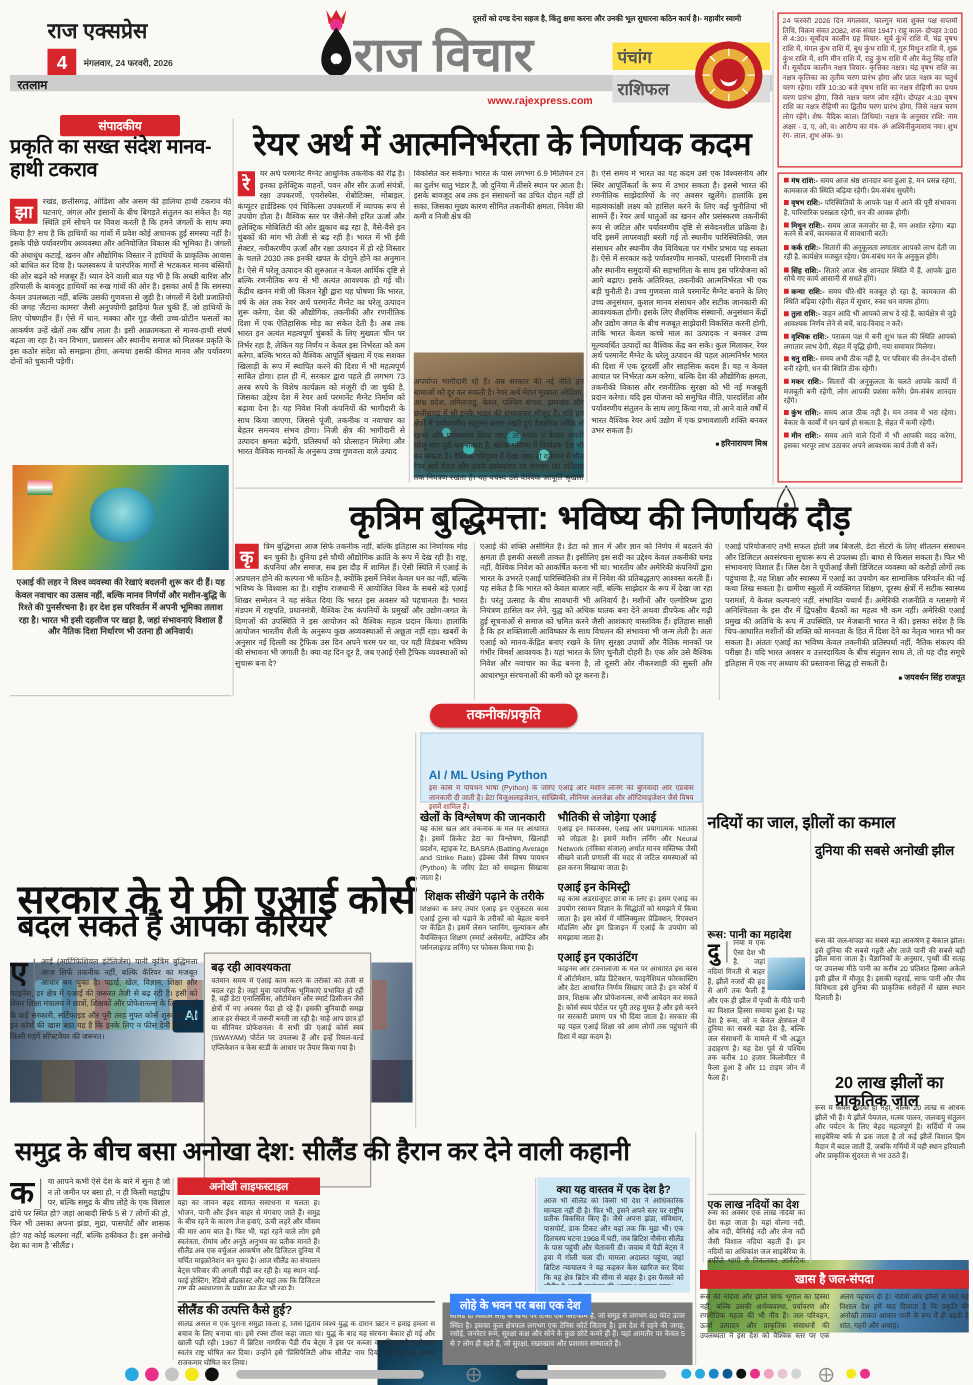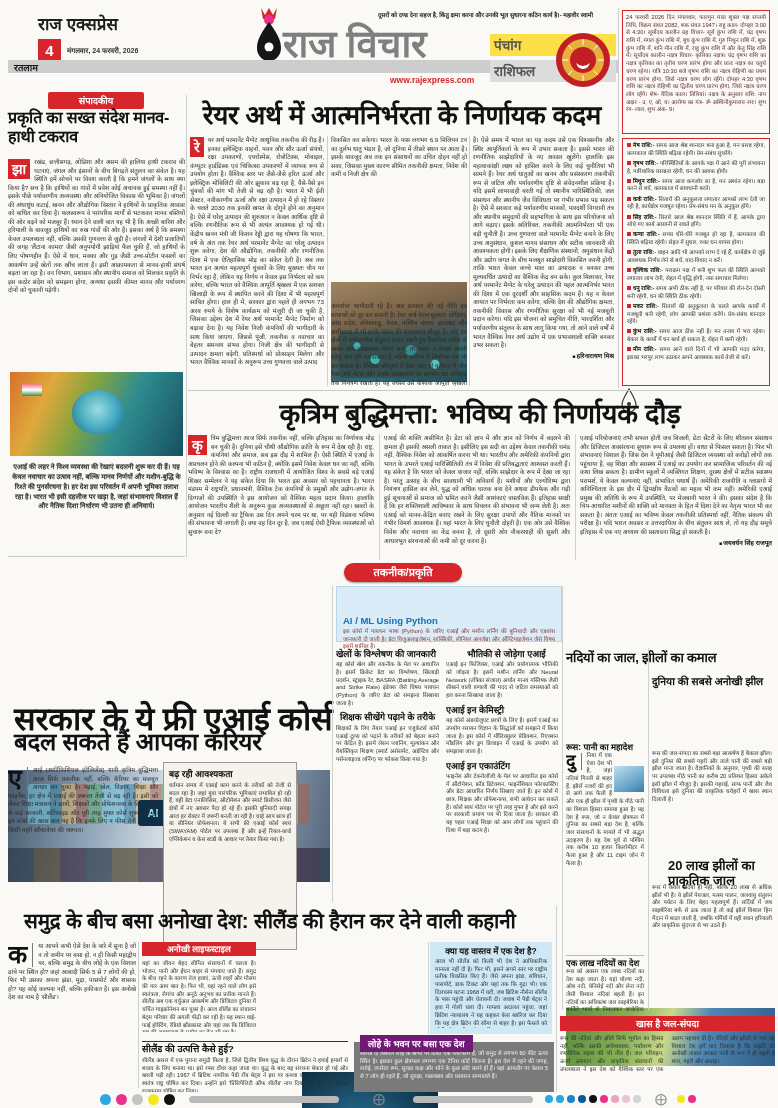--- a/index.html
+++ b/index.html
@@ -159,21 +159,21 @@
   <div class="bts">यह कोर्स खेल और तकनीक के मेल पर आधारित है। इसमें क्रिकेट डेटा का विश्लेषण, खिलाड़ी प्रदर्शन, स्ट्राइक रेट, BASRA (Batting Average and Strike Rate) इंडेक्स जैसे विषय पायथन (Python) के जरिए डेटा को समझना सिखाया जाता है।</div>
   <div class="secttl" style="font-size:9px;margin-top:5px;text-align:center;">शिक्षक सीखेंगे पढ़ाने के तरीके</div>
   <div class="bts">शिक्षकों के लिए तैयार एआई इन एजुकेटर्स कोर्स एआई टूल्स को पढ़ाने के तरीकों को बेहतर बनाने पर केंद्रित है। इसमें लेसन प्लानिंग, मूल्यांकन और वैयक्तिकृत शिक्षण (स्मार्ट असेसमेंट, अडेप्टिव और पर्सनलाइज्ड लर्निंग) पर फोकस किया गया है।</div>
 </div>
 <div class="abs photo" style="left:302px;top:776px;width:136px;height:126px;background:radial-gradient(circle at 42% 52%,#2f7ea6 0%,#16455f 55%,#0a2438 100%);">
   
   
 </div>
 
 <div class="abs" style="left:446px;top:646px;width:112px;height:258px;overflow:hidden;">
-  <div class="secttl" style="font-size:9px;margin-left:21px;">भौतिकी से जोड़ेगा एआई</div>
+  <div class="secttl" style="font-size:9px;">भौतिकी से जोड़ेगा एआई</div>
   <div class="bts">एआई इन फिजिक्स, एआई और प्रयोगात्मक भौतिकी को जोड़ता है। इसमें मशीन लर्निंग और Neural Network (तंत्रिका संजाल) अर्थात मानव मस्तिष्क जैसी सीखने वाली प्रणाली की मदद से जटिल समस्याओं को हल करना सिखाया जाता है।</div>
   <div class="secttl" style="font-size:9px;margin-top:5px;">एआई इन केमिस्ट्री</div>
   <div class="bts">यह कोर्स अंडरग्रेजुएट छात्रों के लिए है। इसमें एआई का उपयोग रसायन विज्ञान के सिद्धांतों को समझने में किया जाता है। इस कोर्स में मॉलिक्युलर प्रेडिक्शन, रिएक्शन मॉडलिंग और ड्रग डिजाइन में एआई के उपयोग को समझाया जाता है।</div>
   <div class="secttl" style="font-size:9px;margin-top:5px;">एआई इन एकाउंटिंग</div>
   <div class="bts">फाइनेंस और टेक्नोलॉजी के मेल पर आधारित इस कोर्स में ऑटोमेशन, फ्रॉड डिटेक्शन, फाइनेंशियल फोरकास्टिंग और डेटा आधारित निर्णय सिखाए जाते हैं। इन कोर्स में छात्र, शिक्षक और प्रोफेशनल्स, सभी आवेदन कर सकते हैं। कोर्स स्वयं पोर्टल पर पूरी तरह मुफ्त है और इसे करने पर सरकारी प्रमाण पत्र भी दिया जाता है। सरकार की यह पहल एआई शिक्षा को आम लोगों तक पहुंचाने की दिशा में बड़ा कदम है।</div>
 </div>
 
 <div class="abs headline" style="left:14px;top:702px;width:320px;font-size:32px;line-height:1.1;">सरकार के ये फ्री एआई कोर्स</div>
 <div class="abs headline" style="left:14px;top:729px;width:320px;font-size:24px;line-height:1.1;">बदल सकते हैं आपका कॅरियर</div>
 <div class="abs bt" style="left:8px;top:766px;width:150px;height:140px;">
@@ -198,40 +198,40 @@
 
 <div class="abs secttl" style="left:652px;top:672px;width:120px;font-size:10.5px;line-height:1.15;">दुनिया की सबसे अनोखी झील</div>
 
 <div class="abs bts" style="left:652px;top:750px;width:120px;height:104px;">रूस की जल-संपदा का सबसे बड़ा आकर्षण है बैकाल झील। इसे दुनिया की सबसे गहरी और ताजे पानी की सबसे बड़ी झील माना जाता है। वैज्ञानिकों के अनुसार, पृथ्वी की सतह पर उपलब्ध मीठे पानी का करीब 20 प्रतिशत हिस्सा अकेले इसी झील में मौजूद है। इसकी गहराई, साफ पानी और जैव विविधता इसे दुनिया की प्राकृतिक धरोहरों में खास स्थान दिलाती है।</div>
 <div class="abs secttl" style="left:668px;top:856px;width:120px;font-size:13px;line-height:1.15;">20 लाख झीलों का प्राकृतिक जाल</div>
 <div class="abs bts" style="left:652px;top:884px;width:120px;height:86px;">रूस में केवल नदियां ही नहीं, बल्कि 20 लाख से अधिक झीलें भी हैं। ये झीलें पेयजल, मत्स्य पालन, जलवायु संतुलन और पर्यटन के लिए बेहद महत्वपूर्ण हैं। सर्दियों में जब साइबेरिया बर्फ से ढक जाता है तो कई झीलें विशाल हिम मैदान में बदल जाती हैं, जबकि गर्मियों में वही स्थान हरियाली और प्राकृतिक सुंदरता से भर उठते हैं।</div>
 
 <div class="abs redbadge" style="left:560px;top:1016px;width:215px;height:15px;line-height:15px;font-size:9.5px;">खास है जल-संपदा</div>
 <div class="abs bts" style="left:560px;top:1035px;width:215px;height:56px;column-count:2;column-gap:8px;">रूस की नदियां और झीलें सिर्फ भूगोल का हिस्सा नहीं, बल्कि उसकी अर्थव्यवस्था, पर्यावरण और रणनीतिक महत्व की भी नींव हैं। जल परिवहन, ऊर्जा उत्पादन और प्राकृतिक संसाधनों की उपलब्धता ने इस देश को वैश्विक स्तर पर एक अलग पहचान दी है। नदियों और झीलों से भरा यह विशाल देश हमें याद दिलाता है कि प्रकृति की अनोखी ताकत आकार पानी के रूप में ही बहती है शांत, गहरी और अथाह।</div>
 
-<div class="abs headline" style="left:24px;top:906px;width:548px;font-size:20.5px;white-space:nowrap;">समुद्र के बीच बसा अनोखा देश: सीलैंड की हैरान कर देने वाली कहानी</div>
+<div class="abs headline" style="left:12px;top:906px;width:548px;font-size:20.5px;white-space:nowrap;">समुद्र के बीच बसा अनोखा देश: सीलैंड की हैरान कर देने वाली कहानी</div>
 <div class="abs bt" style="left:8px;top:942px;width:128px;height:62px;">
   <span class="dropcap-plain">क</span><span>या आपने कभी ऐसे देश के बारे में सुना है जो न तो जमीन पर बसा हो, न ही किसी महाद्वीप पर, बल्कि समुद्र के बीच लोहे के एक विशाल ढांचे पर स्थित हो? जहां आबादी सिर्फ 5 से 7 लोगों की हो, फिर भी उसका अपना झंडा, मुद्रा, पासपोर्ट और शासक हो? यह कोई कल्पना नहीं, बल्कि हकीकत है। इस अनोखे देश का नाम है 'सीलैंड'।</span>
 </div>
 
 <div class="abs redbadge" style="left:142px;top:942px;width:114px;height:14px;line-height:14px;font-size:8.5px;">अनोखी लाइफस्टाइल</div>
 <div class="abs bts" style="left:142px;top:960px;width:114px;height:72px;">यहां का जीवन बेहद सीमित संसाधनों में चलता है। भोजन, पानी और ईंधन बाहर से मंगवाए जाते हैं। समुद्र के बीच रहने के कारण तेज हवाएं, ऊंची लहरें और मौसम की मार आम बात है। फिर भी, यहां रहने वाले लोग इसे स्वतंत्रता, रोमांच और अनूठे अनुभव का प्रतीक मानते हैं। सीलैंड अब एक वर्चुअल आकर्षण और डिजिटल दुनिया में चर्चित माइक्रोनेशन बन चुका है। आज सीलैंड का संचालन बेट्स परिवार की अगली पीढ़ी कर रही है। यह स्थान वाई-फाई होस्टिंग, रेडियो ब्रॉडकास्ट और यहां तक कि डिजिटल राष्ट्र की अवधारणा के प्रयोग का केंद्र भी रहा है।</div>
 
 <div class="abs" style="left:430px;top:942px;width:122px;height:92px;background:#cfe8f6;box-sizing:border-box;padding:3px 5px;">
   <div style="font-size:8.5px;font-weight:bold;color:#111;text-align:center;margin-bottom:2px;">क्या यह वास्तव में एक देश है?</div>
   <div class="bts" style="height:70px;">आज भी सीलैंड को किसी भी देश ने आधिकारिक मान्यता नहीं दी है। फिर भी, इसने अपने स्तर पर राष्ट्रीय प्रतीक विकसित किए हैं। जैसे अपना झंडा, संविधान, पासपोर्ट, डाक टिकट और यहां तक कि मुद्रा भी। एक दिलचस्प घटना 1968 में घटी, जब ब्रिटिश नौसेना सीलैंड के पास पहुंची और चेतावनी दी। जवाब में पैडी बेट्स ने हवा में गोली चला दी। मामला अदालत पहुंचा, जहां ब्रिटिश न्यायालय ने यह कहकर केस खारिज कर दिया कि यह क्षेत्र ब्रिटेन की सीमा से बाहर है। इस फैसले को सीलैंड ने अपनी स्वतंत्रता की अप्रत्यक्ष मान्यता माना।</div>
 </div>
 
 <div class="abs" style="left:142px;top:1038px;width:206px;height:54px;overflow:hidden;">
   <div class="secttl" style="font-size:9.5px;border-top:1px solid #333;padding-top:2px;">सीलैंड की उत्पत्ति कैसे हुई?</div>
   <div class="bts">सीलैंड असल में एक पुराना समुद्री किला है, जिसे द्वितीय विश्व युद्ध के दौरान ब्रिटेन ने हवाई हमलों से बचाव के लिए बनाया था। इसे रफ्स टॉवर कहा जाता था। युद्ध के बाद यह संरचना बेकार हो गई और खाली पड़ी रही। 1967 में ब्रिटिश नागरिक पैडी रॉय बेट्स ने इस पर कब्जा कर लिया और इसे एक स्वतंत्र राष्ट्र घोषित कर दिया। उन्होंने इसे 'प्रिंसिपैलिटी ऑफ सीलैंड' नाम दिया और खुद को इसका राजकुमार घोषित कर लिया।</div>
 </div>
 
 <div class="abs" style="left:354px;top:1042px;width:200px;height:50px;background:#7a7a7a;box-sizing:border-box;padding:8px 6px 3px 6px;">
-  <div style="position:absolute;left:6px;top:-7px;background:#701a75;color:#fff;font-weight:bold;font-size:9px;padding:2px 8px;">लोहे के भवन पर बसा एक देश</div>
+  <div style="position:absolute;left:6px;top:-7px;background:#3b82f6;color:#fff;font-weight:bold;font-size:9px;padding:2px 8px;">लोहे के भवन पर बसा एक देश</div>
   <div class="bts" style="color:#f2f2f2;">सीलैंड दो विशाल लोहे के खंभों पर टिका एक प्लेटफॉर्म है, जो समुद्र से लगभग 60 फीट ऊपर स्थित है। इसका कुल क्षेत्रफल लगभग एक टेनिस कोर्ट जितना है। इस देश में रहने की जगह, रसोई, जनरेटर रूम, सुरक्षा कक्ष और सोने के कुछ छोटे कमरे ही हैं। यहां आमतौर पर केवल 5 से 7 लोग ही रहते हैं, जो सुरक्षा, रखरखाव और प्रशासन सम्भालते हैं।</div>
 </div>
 
 <div class="vr" style="left:138px;top:942px;height:146px;"></div>
 <div class="vr" style="left:428px;top:942px;height:92px;"></div>
 <div class="vr" style="left:556px;top:906px;height:186px;"></div>
 <div class="vr" style="left:332px;top:586px;height:316px;"></div>
 <div class="vr" style="left:562px;top:586px;height:424px;"></div>
 <div class="vr" style="left:648px;top:648px;height:362px;"></div>
 

